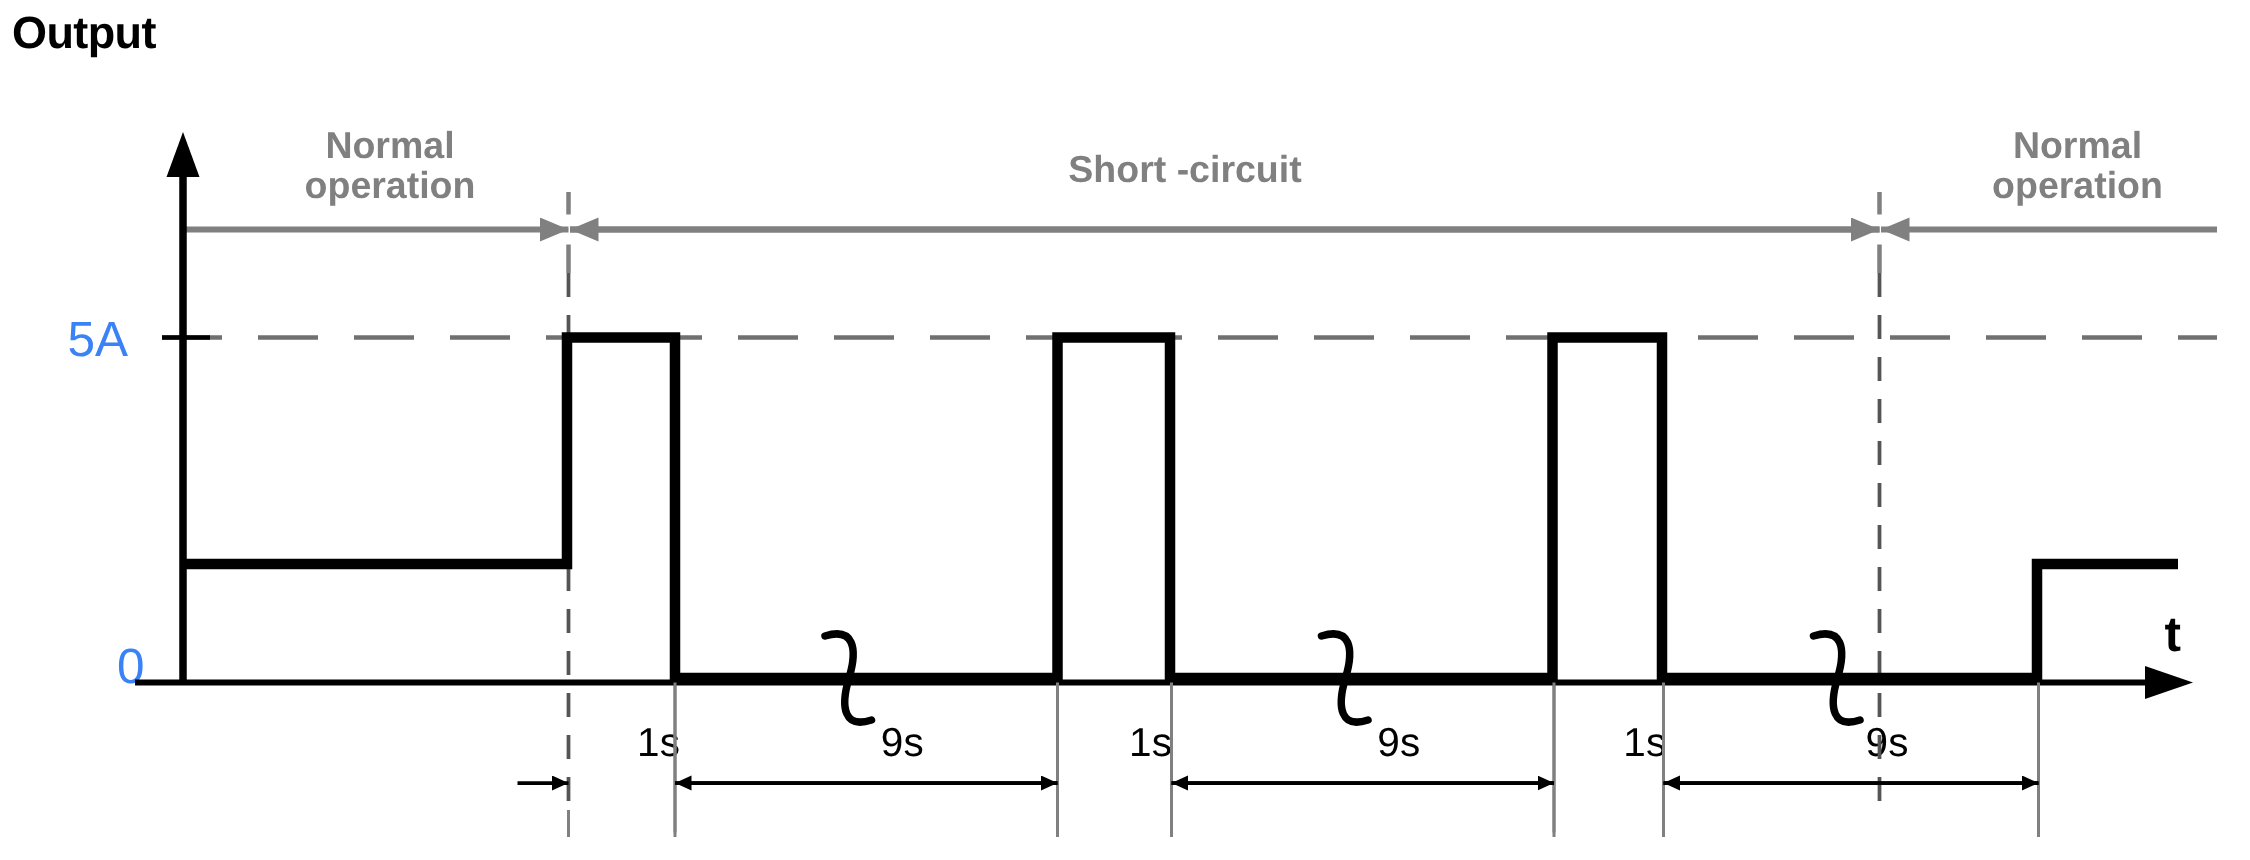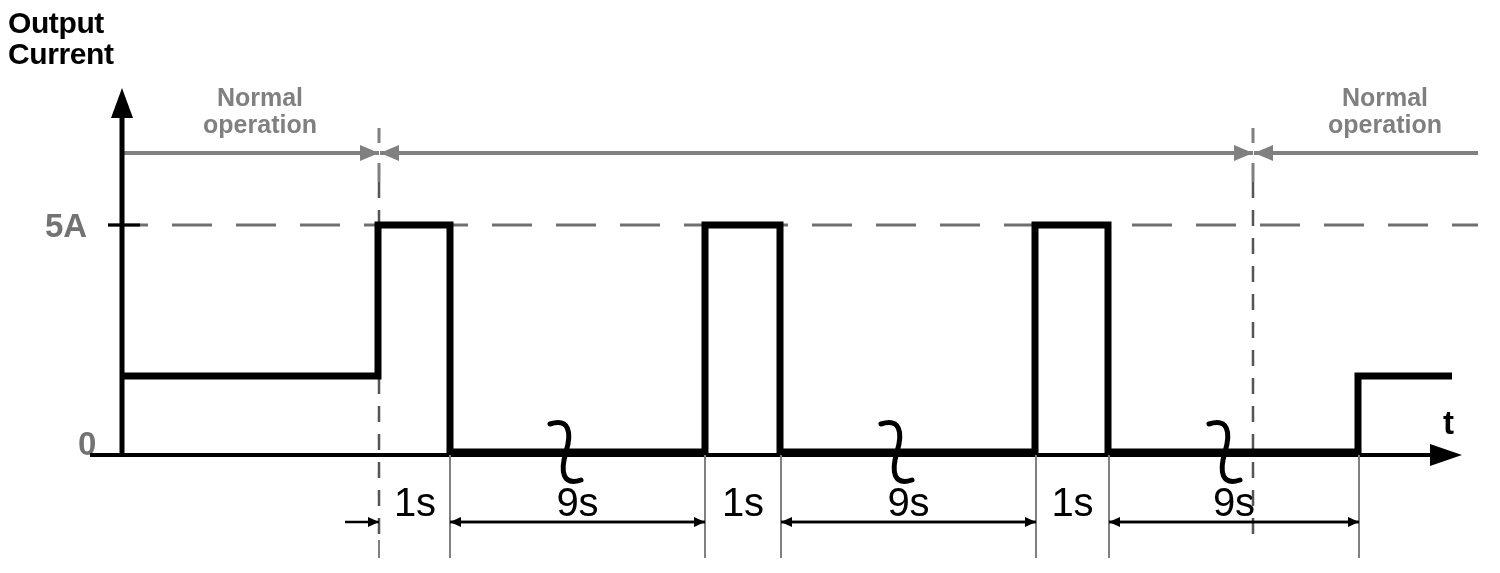--- a/index.html
+++ b/index.html
@@ -39,47 +39,48 @@
     font-weight: bold;
     font-size: 25px;
     line-height: 1.08;
     color: #808080;
     text-align: center;
     white-space: pre;
   }
   .tick-label {
     position: absolute;
     font-size: 33px;
-    color: #737373;
+    color: #3b82f6;
     white-space: nowrap;
-    font-weight: bold;
   }
   .seg-label {
     position: absolute;
-    font-size: 40px;
+    font-size: 27px;
     color: #000000;
     text-align: center;
     white-space: nowrap;
+    margin-left: 24px;
   }
   .t-label {
     position: absolute;
     font-weight: bold;
     font-size: 33px;
     color: #000000;
   }
 </style>
 </head>
 <body>
 
 <div id="root">
 
-  <div class="axis-title" style="left:8px; top:8px;"><span>Output</span><br><span>Current</span></div>
+  <div class="axis-title" style="left:8px; top:8px;"><span>Output</span><br></div>
 
   <div class="phase-label" style="left:160px; top:84px; width:200px;"><span>Normal</span><br><span>operation</span></div>
 
+  <div class="phase-label" style="left:570px; top:100px; width:440px;"><span>Short -circuit</span></div>
 
   <div class="phase-label" style="left:1285px; top:84px; width:200px;"><span>Normal</span><br><span>operation</span></div>
 
   <div class="tick-label" style="left:45px; top:207px;">5A</div>
   <div class="tick-label" style="left:78px; top:425px;">0</div>
 
   <div class="t-label" style="left:1443px; top:404px;">t</div>
 
   <div class="seg-label" style="left:379px; top:480px; width:72px;">1s</div>
   <div class="seg-label" style="left:450px; top:480px; width:255px;">9s</div>

